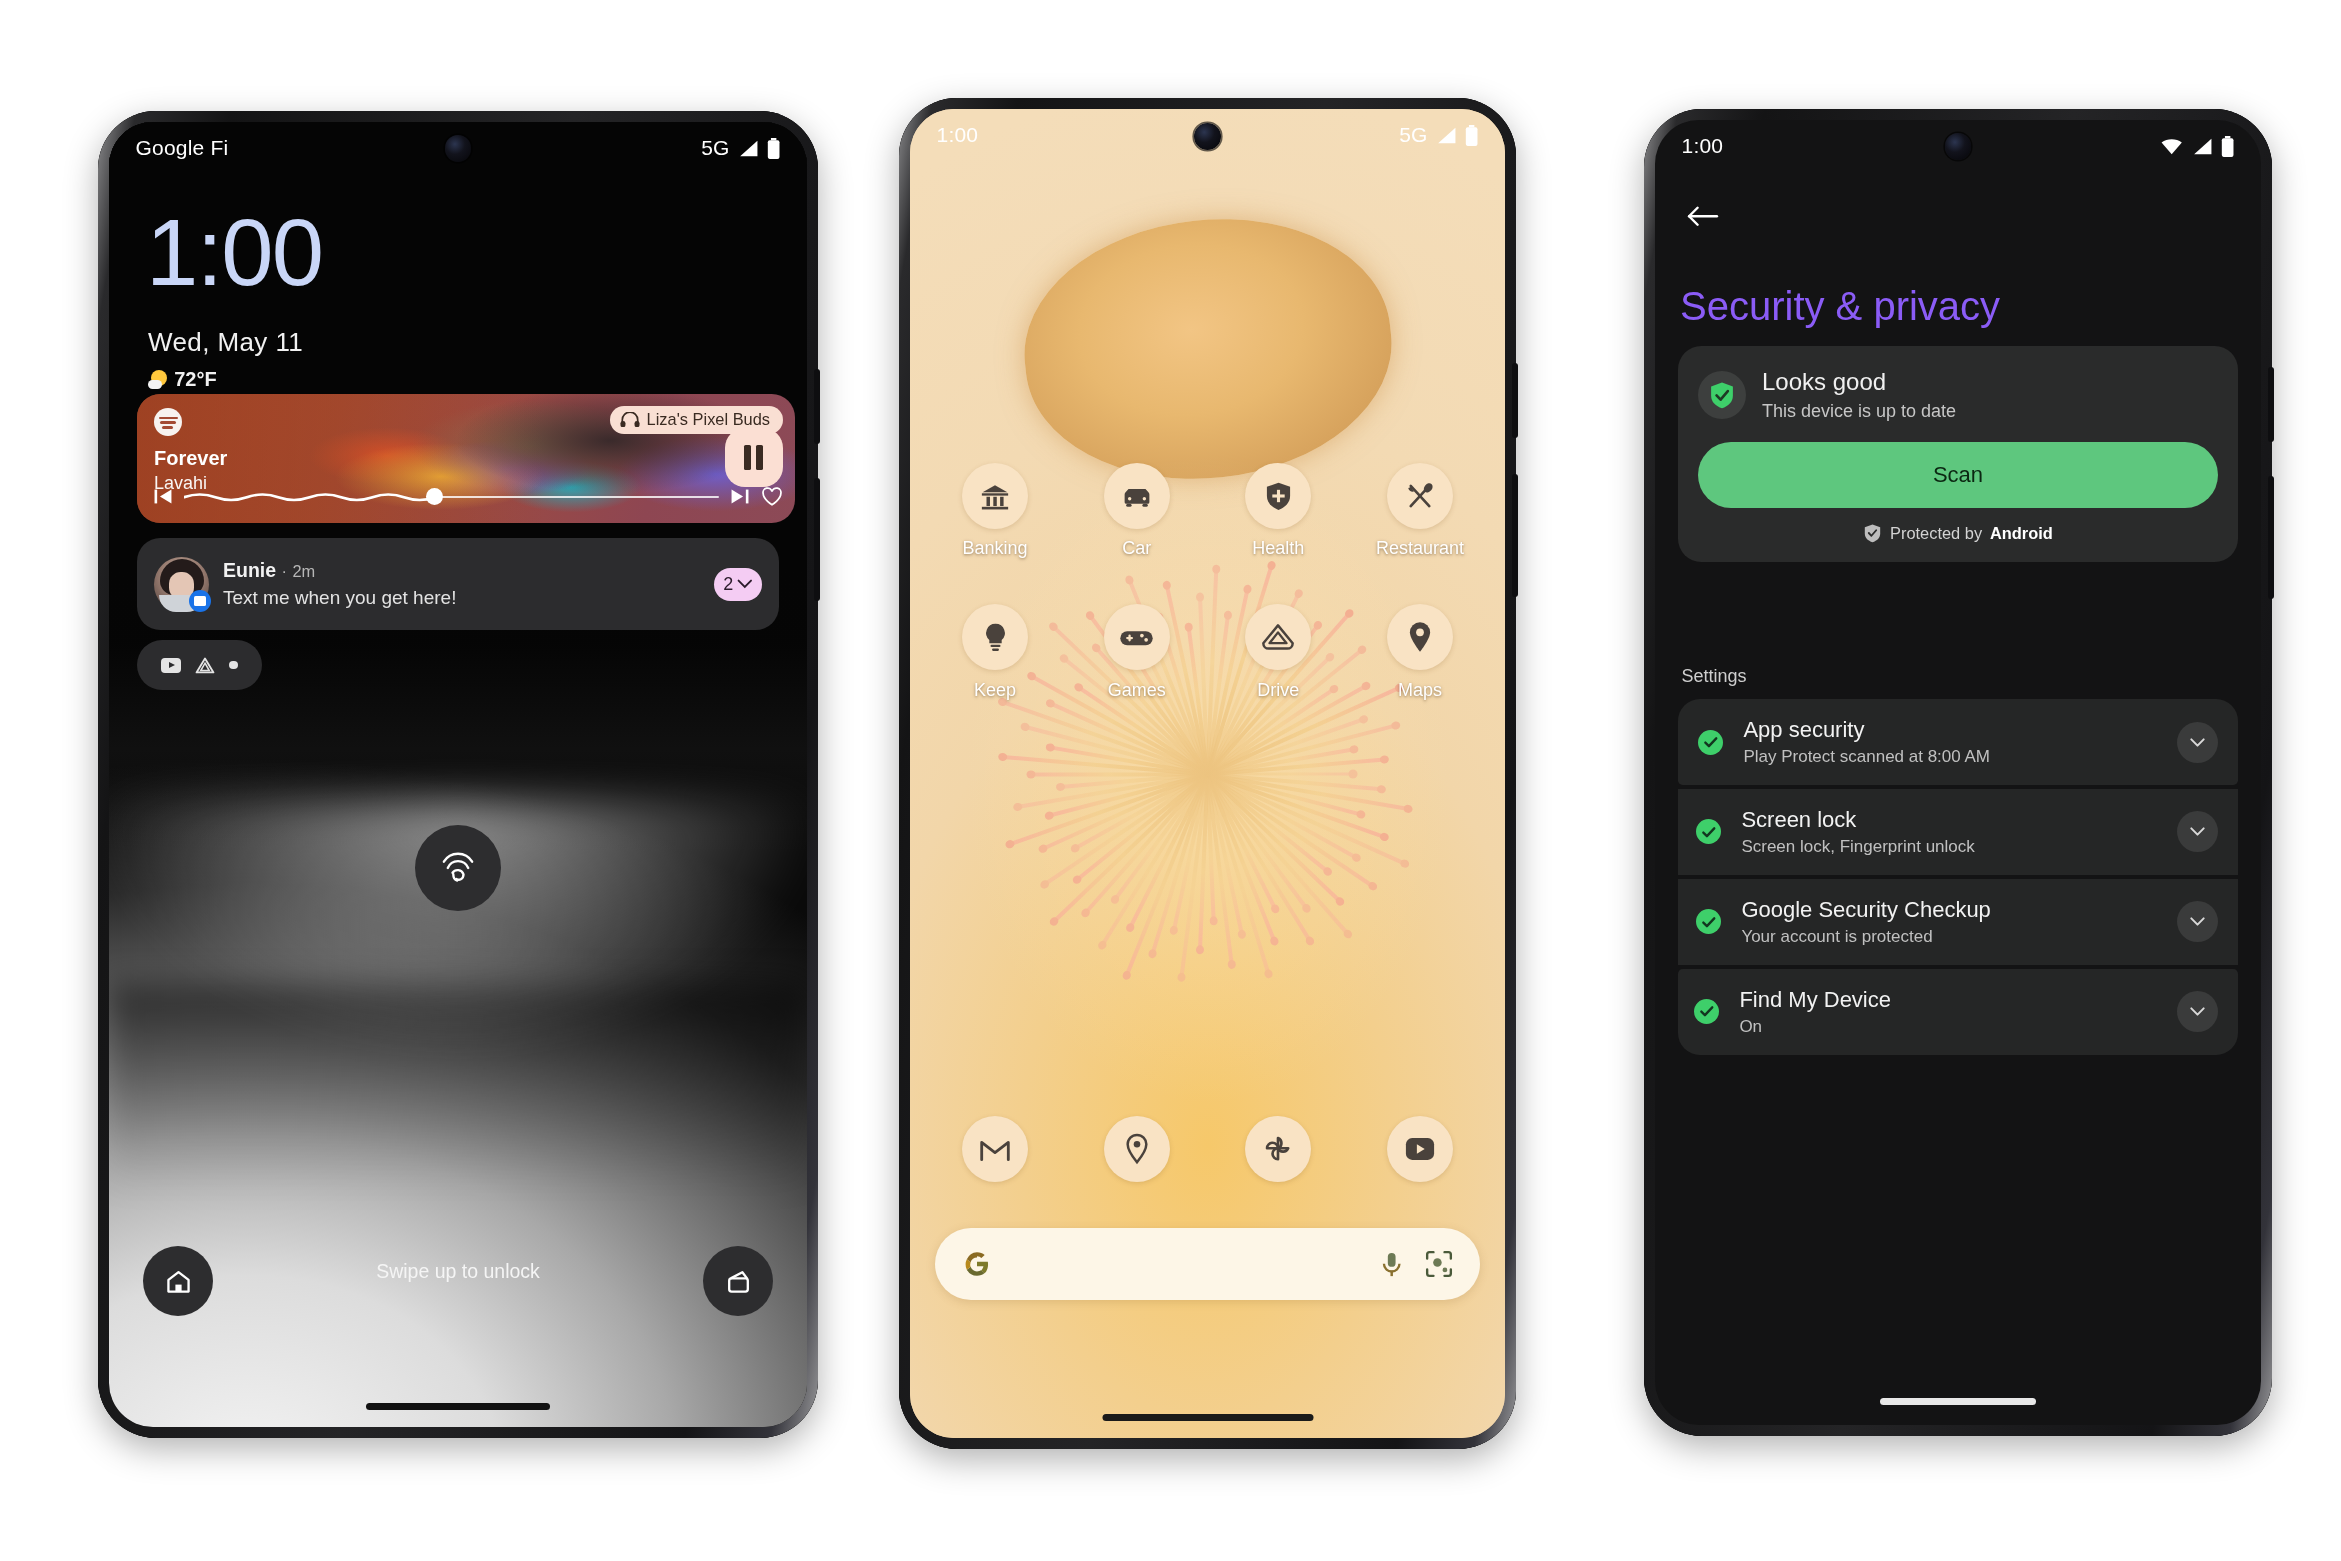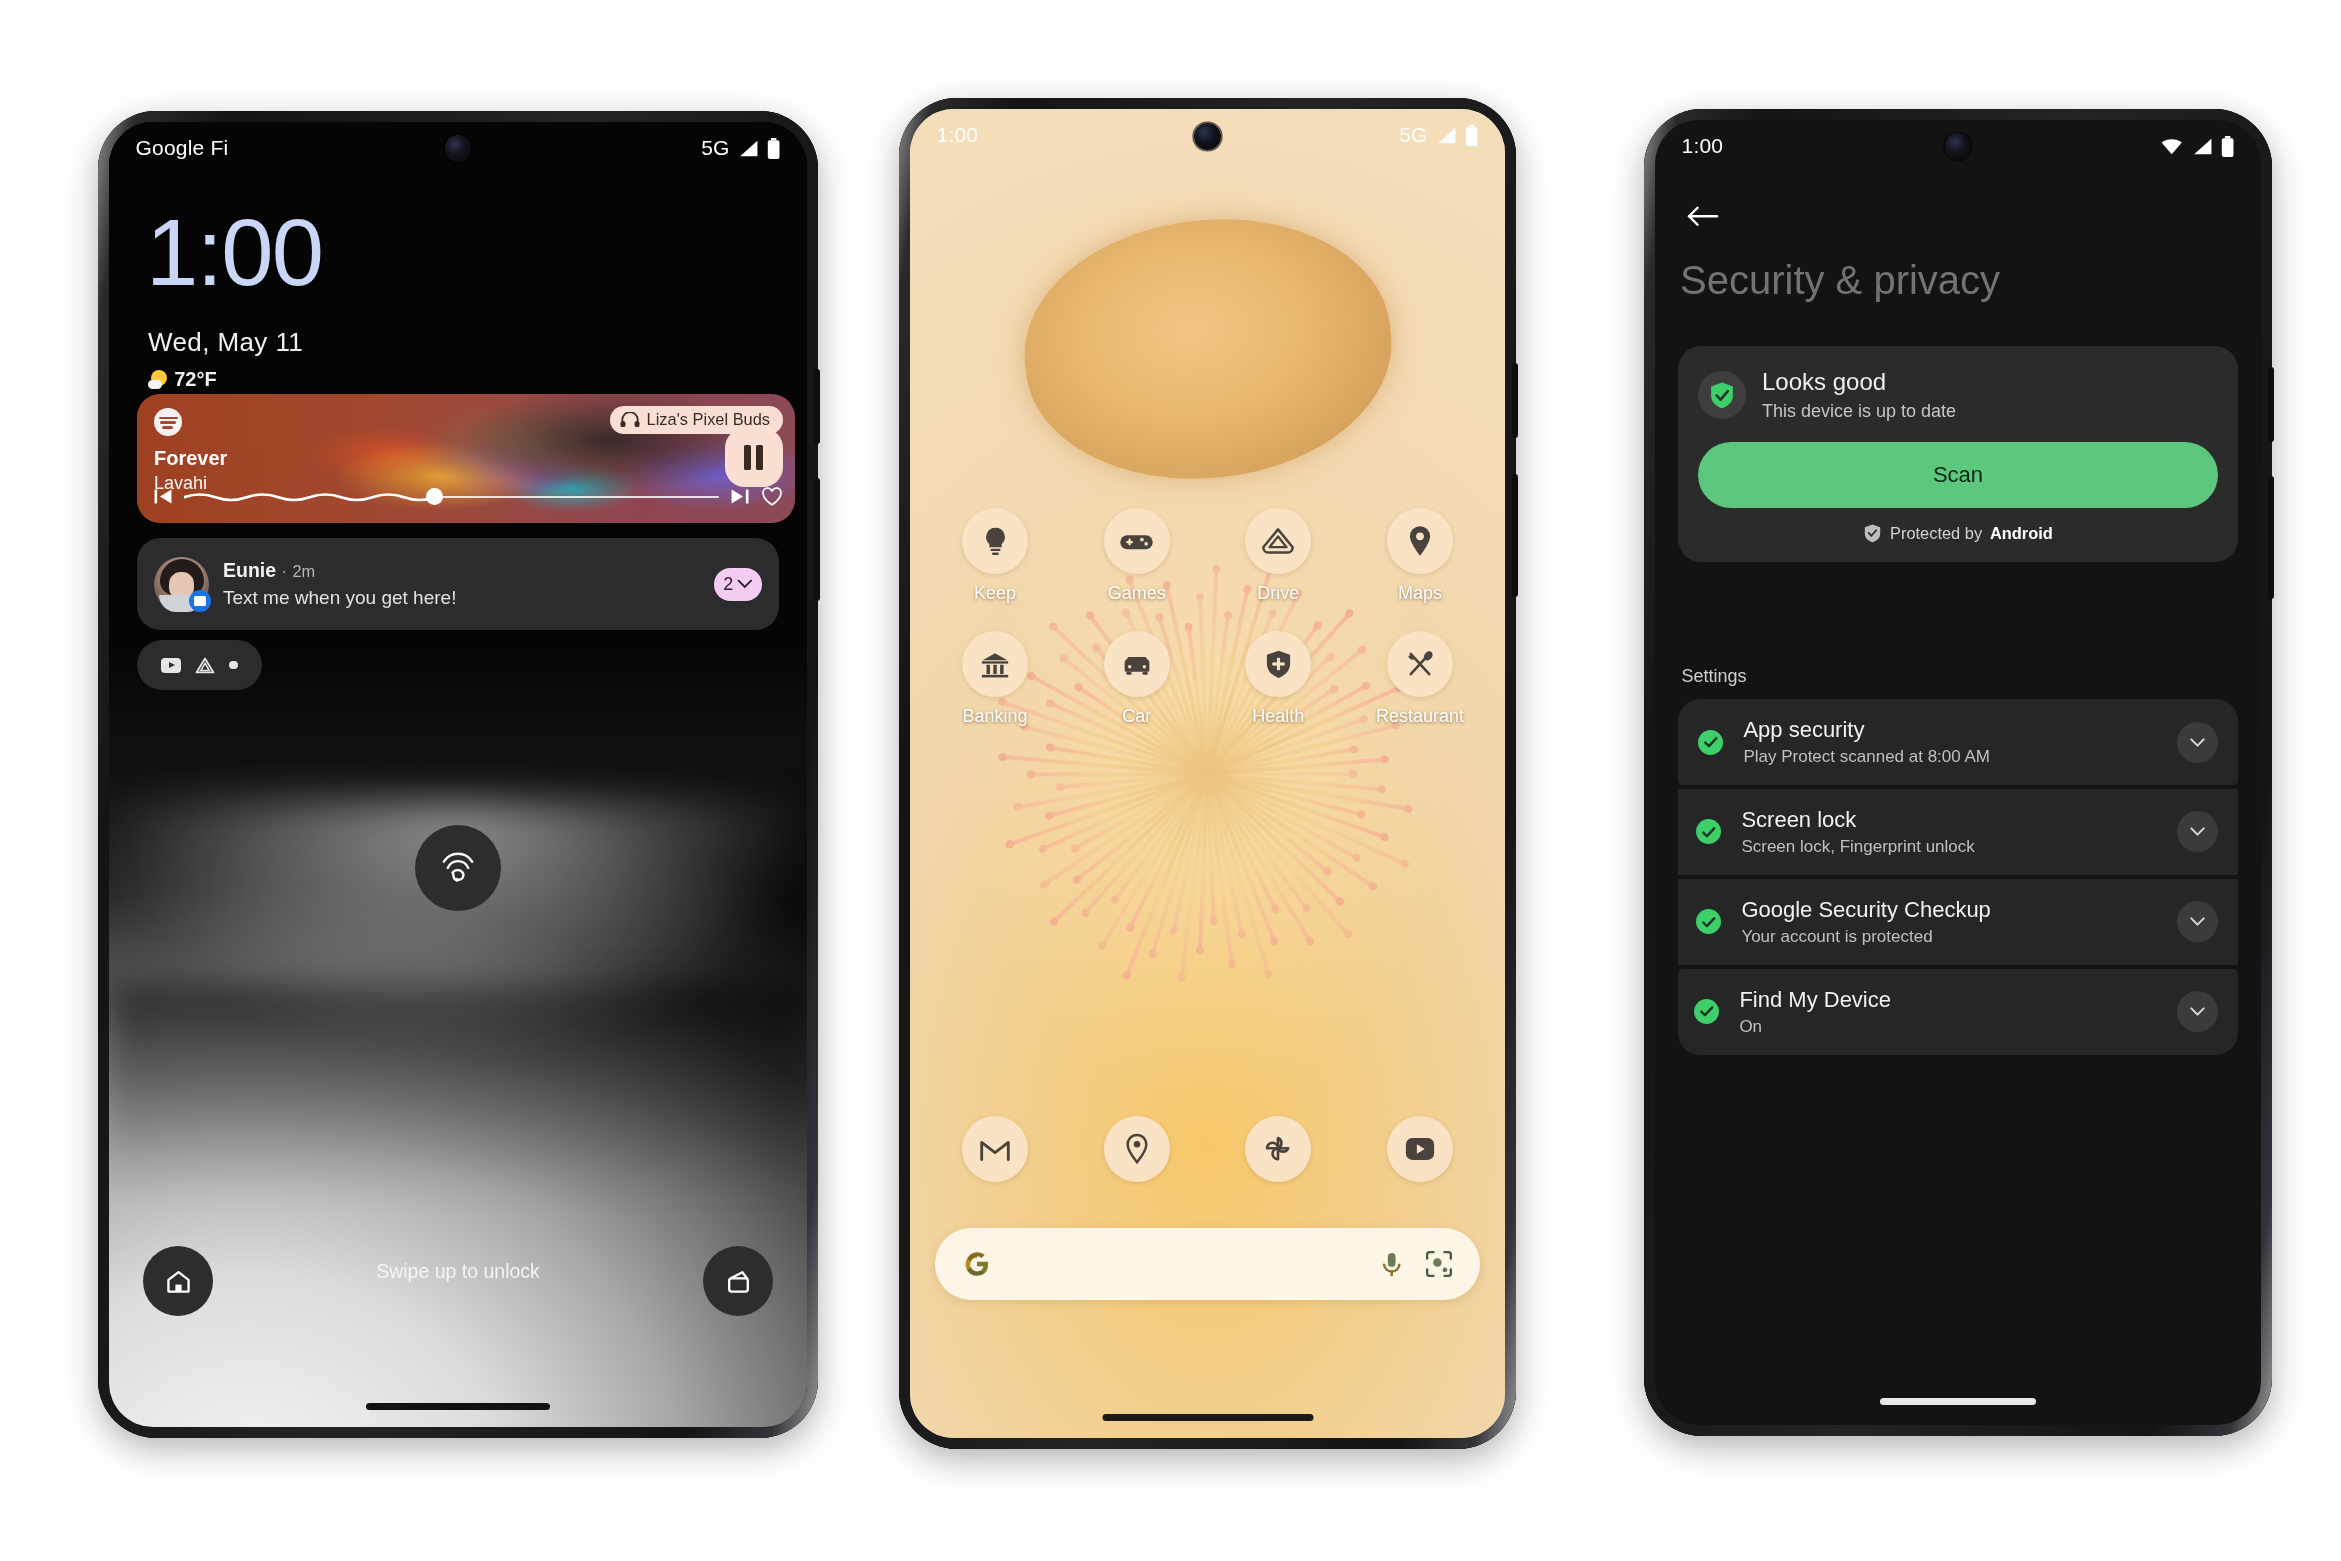--- a/index.html
+++ b/index.html
@@ -153,21 +153,21 @@
 
   .dockrow{ position:absolute; left:28px; right:28px; top:1007px; display:flex; justify-content:space-between;}
   .searchbar{ position:absolute; left:25px; right:25px; top:1119px; height:72px; border-radius:36px;
       background:#fdf6e7; display:flex; align-items:center; padding:0 26.5px; box-shadow:0 2.3px 9.4px rgba(120,80,30,.17);}
   .sb-spacer{ flex:1; }
 
   
   #p3{ left:1644px; top:109px; width:628px; height:1327px; }
   #p3 .screen{ left:11px; top:11px; right:11px; bottom:11px; background:#131314; }
   .backarrow{ position:absolute; left:26.5px; top:75px; width:42px; height:42px; display:flex; align-items:center; justify-content:center;}
-  .pagetitle{ position:absolute; left:25px; top:138px; font-size:40px; color:#737373; }
+  .pagetitle{ position:absolute; left:25px; top:164px; font-size:40px; color:#8b5cf6; }
   .card{ position:absolute; left:23.4px; right:23.4px; top:226px; background:#2a2b2b; border-radius:23.4px; padding:22px 20px 19px;}
   .cardhead{ display:flex; align-items:center; gap:15.6px;}
   .shieldwrap{ width:48px; height:48px; border-radius:50%; background:#3d3f3e; display:flex; align-items:center; justify-content:center;}
   .ch1{ font-size:24px; color:#f0f0f0; }
   .ch2{ font-size:18px; color:#c6c6c6; margin-top:4.7px;}
   .scanbtn{ margin-top:20px; height:66px; border-radius:33px; background:#5ec77e; color:#0b2712;
       display:flex; align-items:center; justify-content:center; font-size:22px;}
   .protected{ margin-top:15.6px; display:flex; align-items:flex-end; justify-content:center; gap:7.8px;
       font-size:16.4px; color:#d3d3d3;}
   .protected b{ color:#fff; }
@@ -429,62 +429,20 @@
               <path d="M26 2 26 22 4 22Z" fill="#fff"></path>
             </svg>
           <svg class="batt" viewBox="0 0 17 27">
               <rect x="5" y="0" width="7" height="3" fill="#fff"></rect>
               <rect x="1" y="3" width="15" height="24" rx="2.5" fill="#fff"></rect>
             </svg>
         </div>
       </div>
 
       <div class="icon-grid">
-        <div class="row" style="margin-top:45px;">
-          <div class="app">
-            <div class="circ">
-              <svg width="31" height="34" viewBox="0 0 40 44">
-                  <path d="M20 5a12 12 0 0 1 8 21v4H12v-4A12 12 0 0 1 20 5Z" fill="#4a423c"></path>
-                  <rect x="13.5" y="32" width="13" height="3" rx="1.5" fill="#4a423c"></rect>
-                  <rect x="15.5" y="37" width="9" height="3" rx="1.5" fill="#4a423c"></rect>
-                </svg>
-            </div>
-            <div class="lbl">Keep</div>
-          </div>
-          <div class="app">
-            <div class="circ">
-              <svg width="37" height="31" viewBox="0 0 48 40">
-                  <rect x="3" y="12" width="42" height="18" rx="9" fill="#4a423c"></rect>
-                  <rect x="10.5" y="19.2" width="9" height="3" rx="1.5" fill="#f9e3c4"></rect>
-                  <rect x="13.5" y="16.2" width="3" height="9" rx="1.5" fill="#f9e3c4"></rect>
-                  <circle cx="31" cy="17.5" r="2.4" fill="#f9e3c4"></circle>
-                  <circle cx="36.5" cy="23" r="2.4" fill="#f9e3c4"></circle>
-                </svg>
-            </div>
-            <div class="lbl">Games</div>
-          </div>
-          <div class="app">
-            <div class="circ">
-              <svg width="36" height="34" viewBox="0 0 46 44">
-                  <path d="M23 7 42 30c0 4-3 7-7 7H11c-4 0-7-3-7-7Z" fill="none" stroke="#4a423c" stroke-width="3.2" stroke-linejoin="round"></path>
-                  <path d="M23 16 34 30H12Z" fill="none" stroke="#4a423c" stroke-width="3" stroke-linejoin="round"></path>
-                </svg>
-            </div>
-            <div class="lbl">Drive</div>
-          </div>
-          <div class="app">
-            <div class="circ">
-              <svg width="28" height="36" viewBox="0 0 36 46">
-                  <path d="M18 4a13 13 0 0 1 13 13c0 9-13 25-13 25S5 26 5 17A13 13 0 0 1 18 4Z" fill="#4a423c"></path>
-                  <circle cx="18" cy="17" r="5" fill="#f9e3c4"></circle>
-                </svg>
-            </div>
-            <div class="lbl">Maps</div>
-          </div>
-        </div>
         <div class="row">
           <div class="app">
             <div class="circ">
               <svg width="34" height="34" viewBox="0 0 44 44">
                   <path d="M6 17 22 8 38 17Z" fill="#4a423c"></path>
                   <rect x="5" y="18.5" width="34" height="3" fill="#4a423c"></rect>
                   <rect x="11" y="23" width="4.5" height="12" fill="#4a423c"></rect>
                   <rect x="19.8" y="23" width="4.5" height="12" fill="#4a423c"></rect>
                   <rect x="28.6" y="23" width="4.5" height="12" fill="#4a423c"></rect>
                   <rect x="5" y="36" width="34" height="3.4" fill="#4a423c"></rect>
@@ -520,20 +478,62 @@
                   <g stroke="#4a423c" stroke-width="3.4" stroke-linecap="round">
                     <path d="M10 9 34 35"></path>
                     <path d="M34 9 10 35"></path>
                   </g>
                   <ellipse cx="32.6" cy="11.5" rx="5" ry="6.6" transform="rotate(40 32.6 11.5)" fill="#4a423c"></ellipse>
                   <path d="M10.4 8.6c-2 2.4-2 5.2 0 7l2.8-3.4Z" fill="#4a423c"></path>
                   <path d="M8.2 11.2c.8 2.6 3 4.2 5.4 3.8" fill="none" stroke="#4a423c" stroke-width="3"></path>
                 </svg>
             </div>
             <div class="lbl">Restaurant</div>
+          </div>
+        </div>
+        <div class="row" style="margin-top:45px;">
+          <div class="app">
+            <div class="circ">
+              <svg width="31" height="34" viewBox="0 0 40 44">
+                  <path d="M20 5a12 12 0 0 1 8 21v4H12v-4A12 12 0 0 1 20 5Z" fill="#4a423c"></path>
+                  <rect x="13.5" y="32" width="13" height="3" rx="1.5" fill="#4a423c"></rect>
+                  <rect x="15.5" y="37" width="9" height="3" rx="1.5" fill="#4a423c"></rect>
+                </svg>
+            </div>
+            <div class="lbl">Keep</div>
+          </div>
+          <div class="app">
+            <div class="circ">
+              <svg width="37" height="31" viewBox="0 0 48 40">
+                  <rect x="3" y="12" width="42" height="18" rx="9" fill="#4a423c"></rect>
+                  <rect x="10.5" y="19.2" width="9" height="3" rx="1.5" fill="#f9e3c4"></rect>
+                  <rect x="13.5" y="16.2" width="3" height="9" rx="1.5" fill="#f9e3c4"></rect>
+                  <circle cx="31" cy="17.5" r="2.4" fill="#f9e3c4"></circle>
+                  <circle cx="36.5" cy="23" r="2.4" fill="#f9e3c4"></circle>
+                </svg>
+            </div>
+            <div class="lbl">Games</div>
+          </div>
+          <div class="app">
+            <div class="circ">
+              <svg width="36" height="34" viewBox="0 0 46 44">
+                  <path d="M23 7 42 30c0 4-3 7-7 7H11c-4 0-7-3-7-7Z" fill="none" stroke="#4a423c" stroke-width="3.2" stroke-linejoin="round"></path>
+                  <path d="M23 16 34 30H12Z" fill="none" stroke="#4a423c" stroke-width="3" stroke-linejoin="round"></path>
+                </svg>
+            </div>
+            <div class="lbl">Drive</div>
+          </div>
+          <div class="app">
+            <div class="circ">
+              <svg width="28" height="36" viewBox="0 0 36 46">
+                  <path d="M18 4a13 13 0 0 1 13 13c0 9-13 25-13 25S5 26 5 17A13 13 0 0 1 18 4Z" fill="#4a423c"></path>
+                  <circle cx="18" cy="17" r="5" fill="#f9e3c4"></circle>
+                </svg>
+            </div>
+            <div class="lbl">Maps</div>
           </div>
         </div>
       </div>
 
       <div class="dockrow">
         <div class="app">
           <div class="circ">
             <svg width="36" height="33" viewBox="0 0 46 42">
                 <path d="M6 34V12l17 13L40 12v22" fill="none" stroke="#4a423c" stroke-width="3.6" stroke-linejoin="round" stroke-linecap="round"></path>
               </svg>

